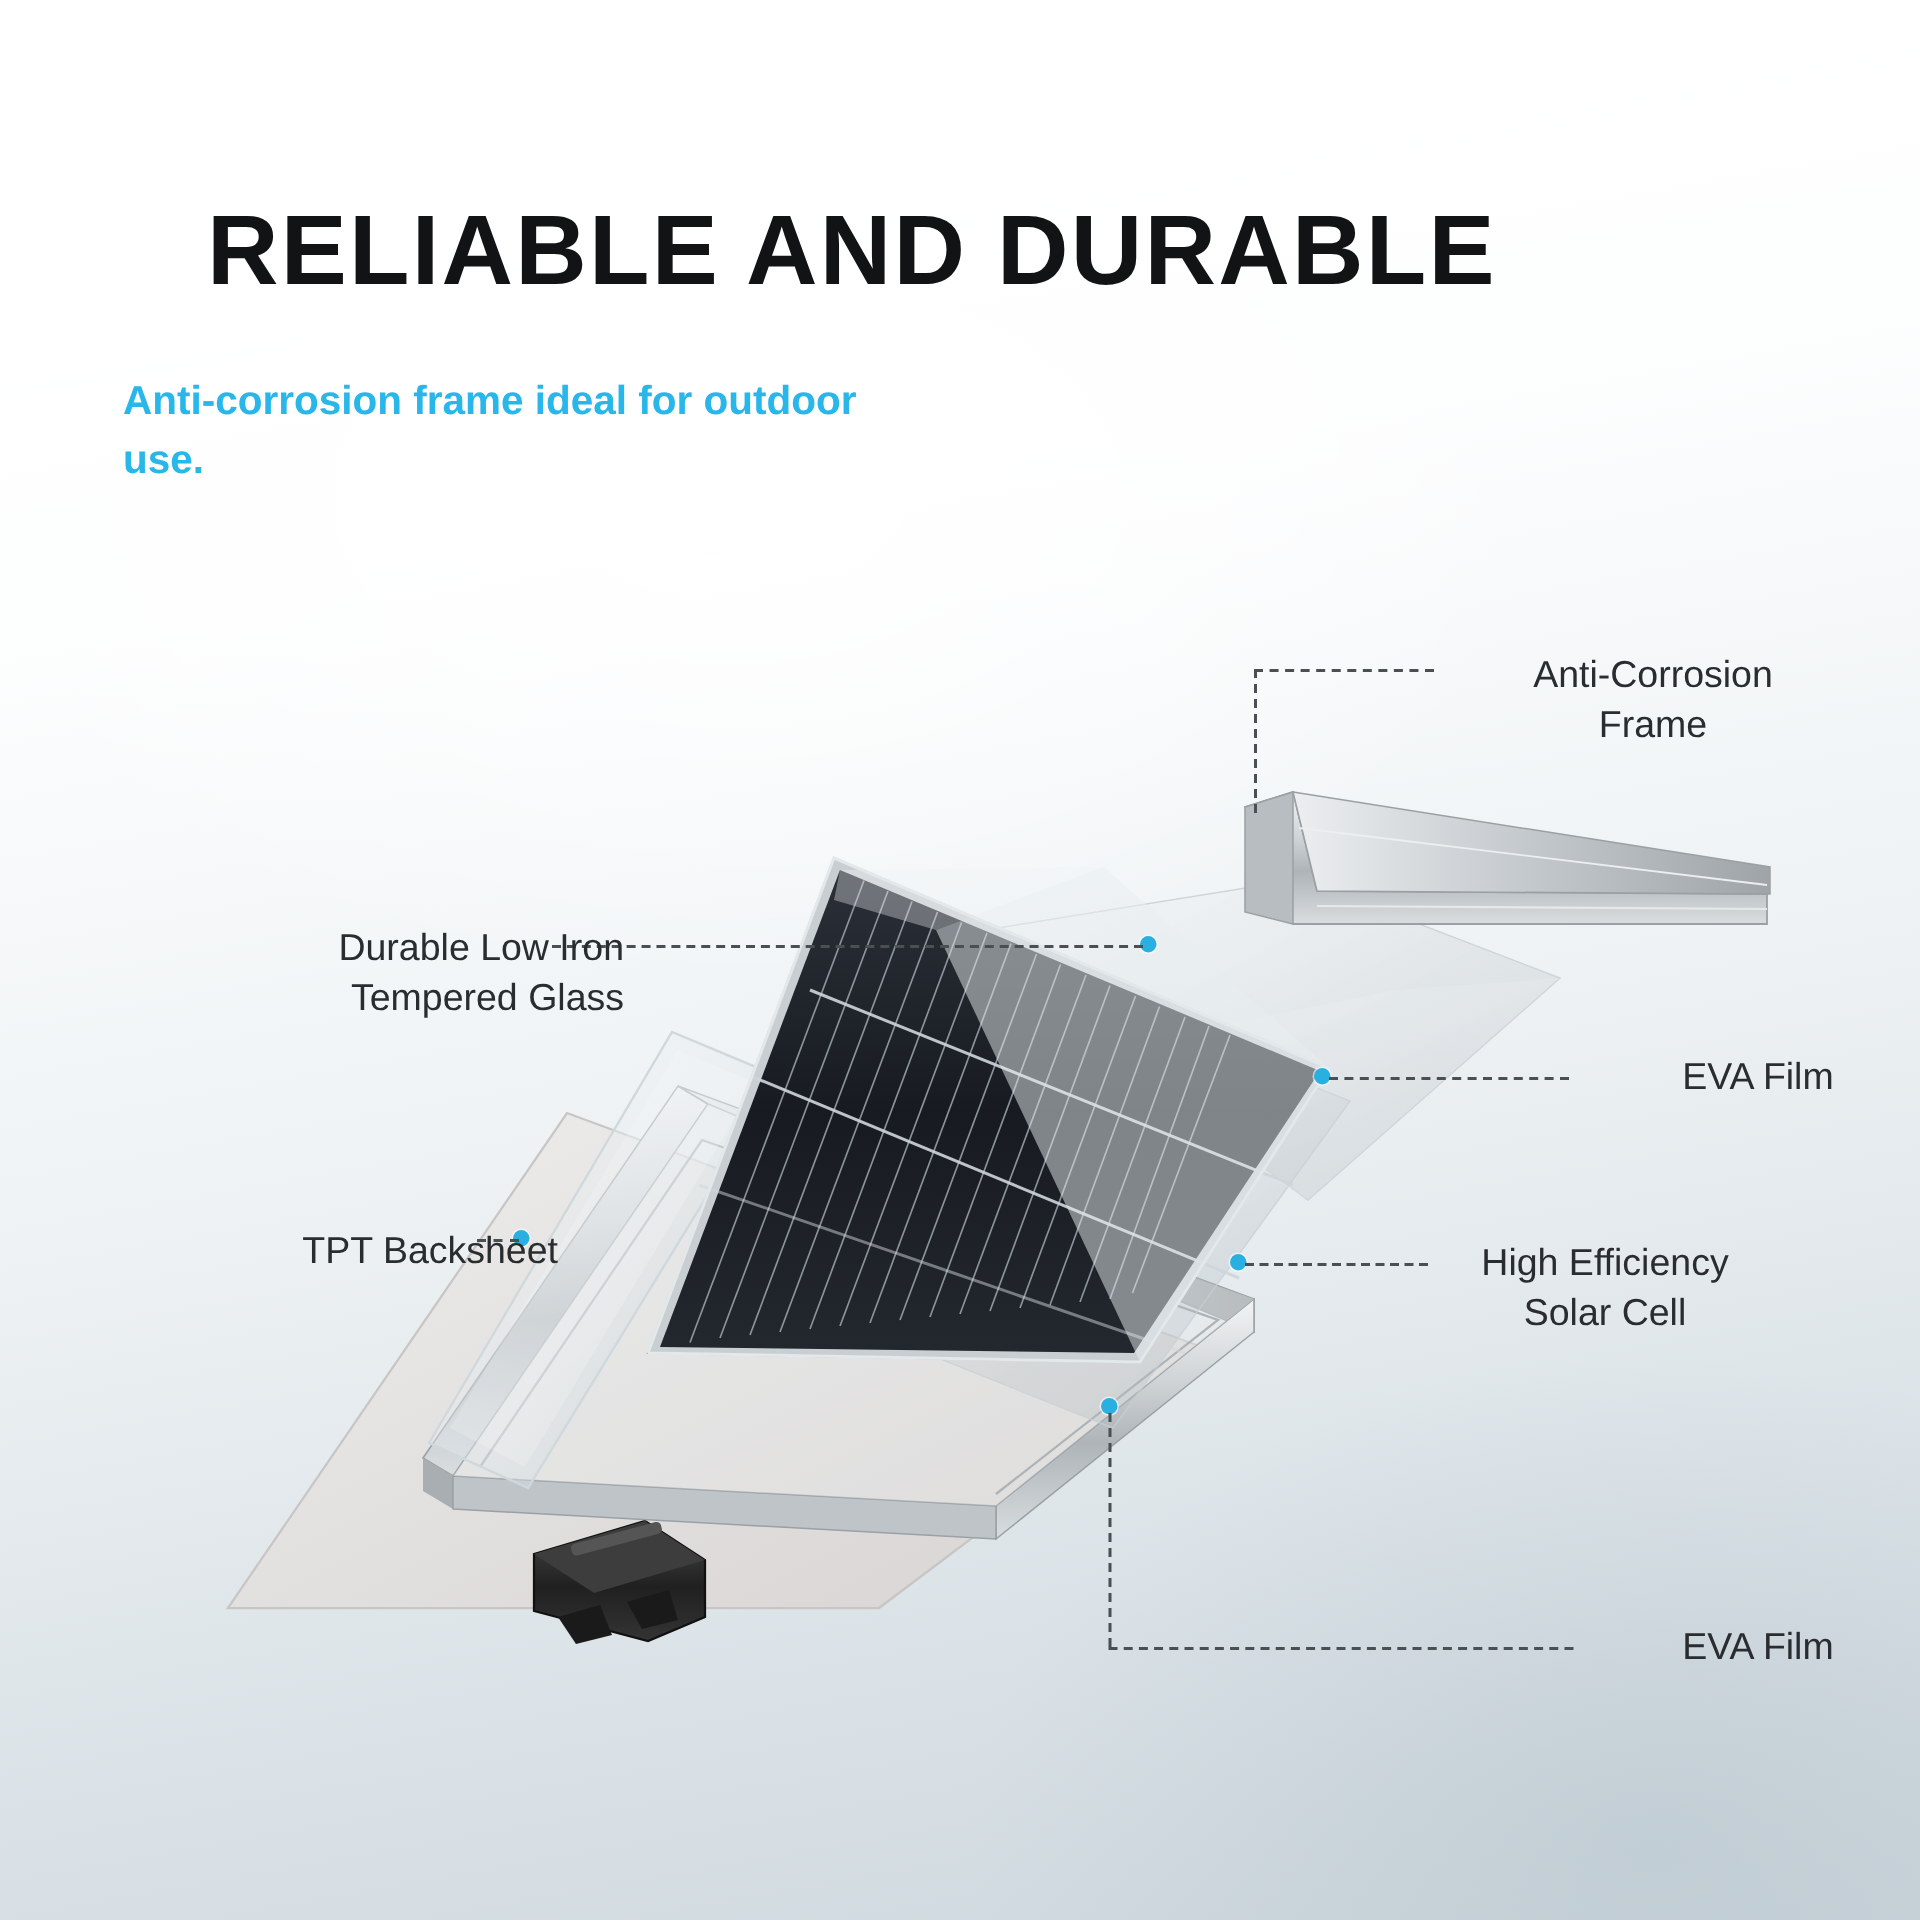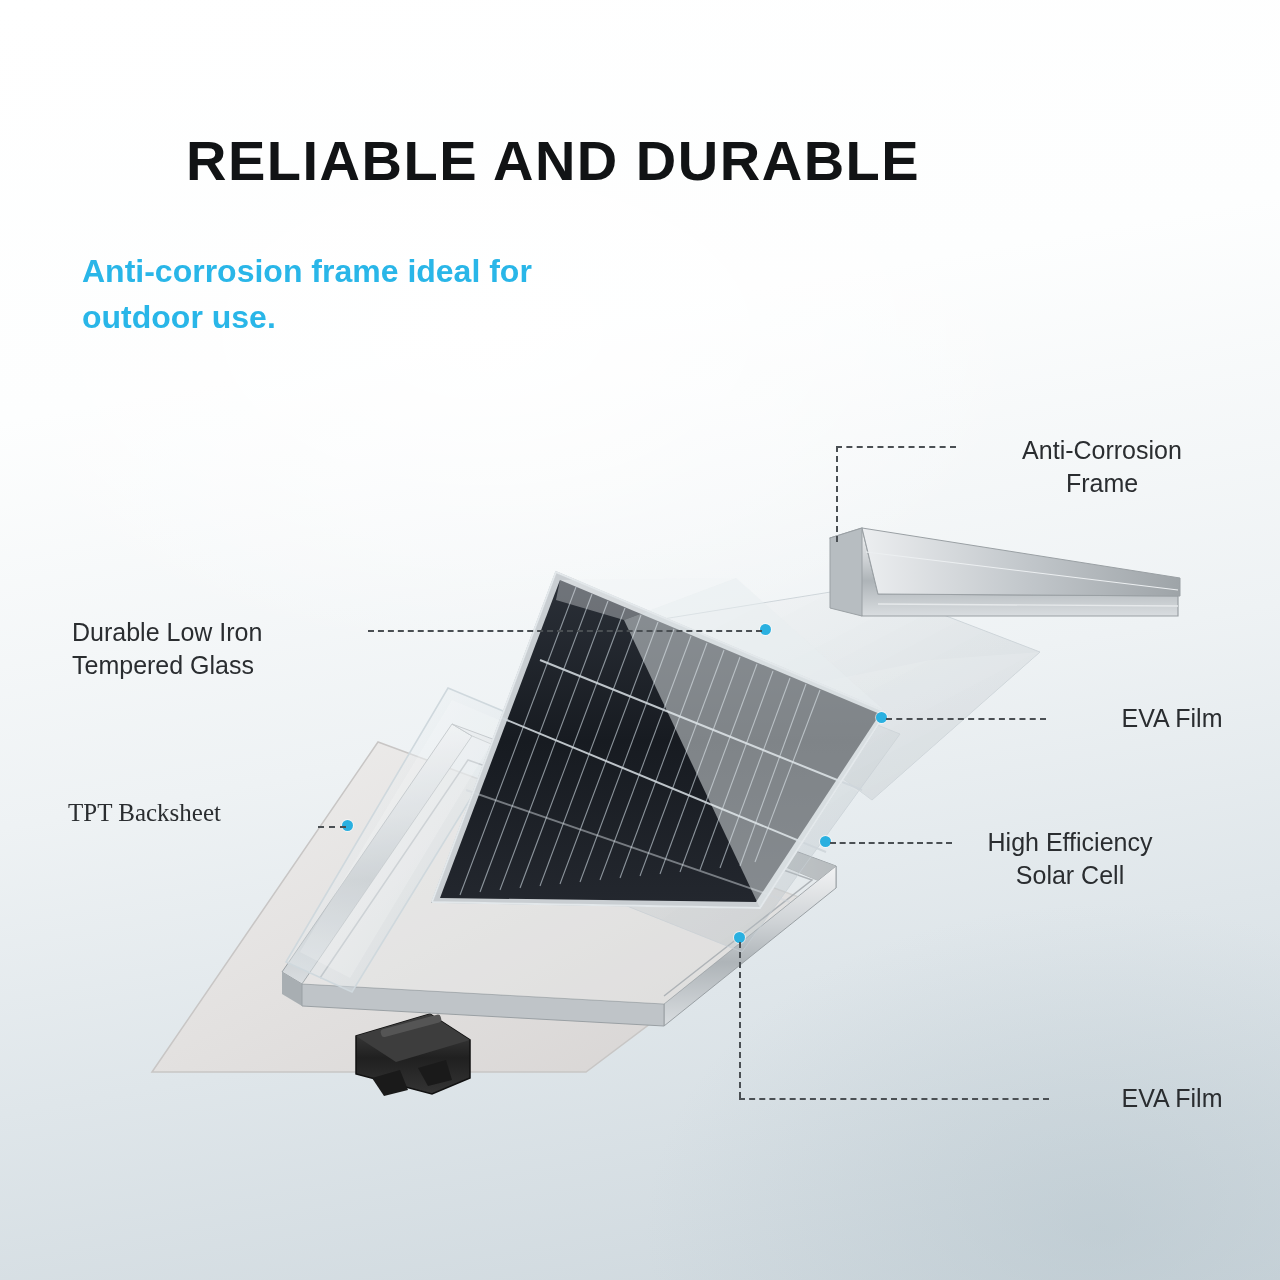--- a/index.html
+++ b/index.html
@@ -10,34 +10,34 @@
     position:relative;overflow:hidden;
   }
   .sheen{
     position:absolute;inset:0;
     background:radial-gradient(ellipse 900px 520px at 38% 26%, rgba(255,255,255,0.95) 0%, rgba(255,255,255,0.0) 62%),
                radial-gradient(ellipse 700px 500px at 86% 96%, rgba(176,192,200,0.45) 0%, rgba(176,192,200,0.0) 65%);
     pointer-events:none;
   }
   #title{
     position:absolute;left:138px;top:128px;
-    font-size:56px;font-weight:bold;letter-spacing:1.5px;
-    color:#111315;white-space:nowrap;margin-left:48px;
+    font-size:66px;font-weight:bold;letter-spacing:1.5px;
+    color:#111315;white-space:nowrap;
   }
   #subtitle{
     position:absolute;left:82px;top:248px;
-    font-size:32px;font-weight:bold;line-height:1.45;
+    font-size:27px;font-weight:bold;line-height:1.45;
     color:#29b6e8;width:520px;
   }
   .label{
     position:absolute;font-size:25px;color:#2a2d30;line-height:1.32;
     white-space:pre-line;
   }
   .lab-right{text-align:center;}
-  .lab-left{text-align:left;}
+  .lab-left{text-align:right;margin-left:44px;}
   
   .dot{
     position:absolute;width:11px;height:11px;border-radius:50%;
     background:#2ab0e0;box-shadow:0 0 0 1px rgba(255,255,255,.6);
   }
   .lead{position:absolute;border-top:2px dashed #4a4f53;height:0;}
   .leadv{position:absolute;border-left:2px dashed #4a4f53;width:0;}
   svg.art{position:absolute;left:0;top:0;width:1280px;height:1280px;}
 </style>
 </head>
@@ -190,13 +190,13 @@
 <div class="lead" style="left:739px;top:1098px;width:310px;"></div>
 <div class="label lab-right" style="left:1062px;top:1082px;width:220px;">EVA Film</div>
 
 <div class="dot" style="left:760px;top:624px;"></div>
 <div class="lead" style="left:368px;top:630px;width:394px;"></div>
 <div class="label lab-left" style="left:72px;top:616px;width:300px;">Durable Low Iron
 Tempered Glass</div>
 
 <div class="dot" style="left:342px;top:820px;"></div>
 <div class="lead" style="left:318px;top:826px;width:28px;"></div>
-<div class="label lab-left" style="left:68px;top:796px;width:260px;font-family:Liberation Serif, serif;">TPT Backsheet</div>
+<div class="label lab-left" style="left:68px;top:818px;width:260px;">TPT Backsheet</div>
 
 </body></html>

